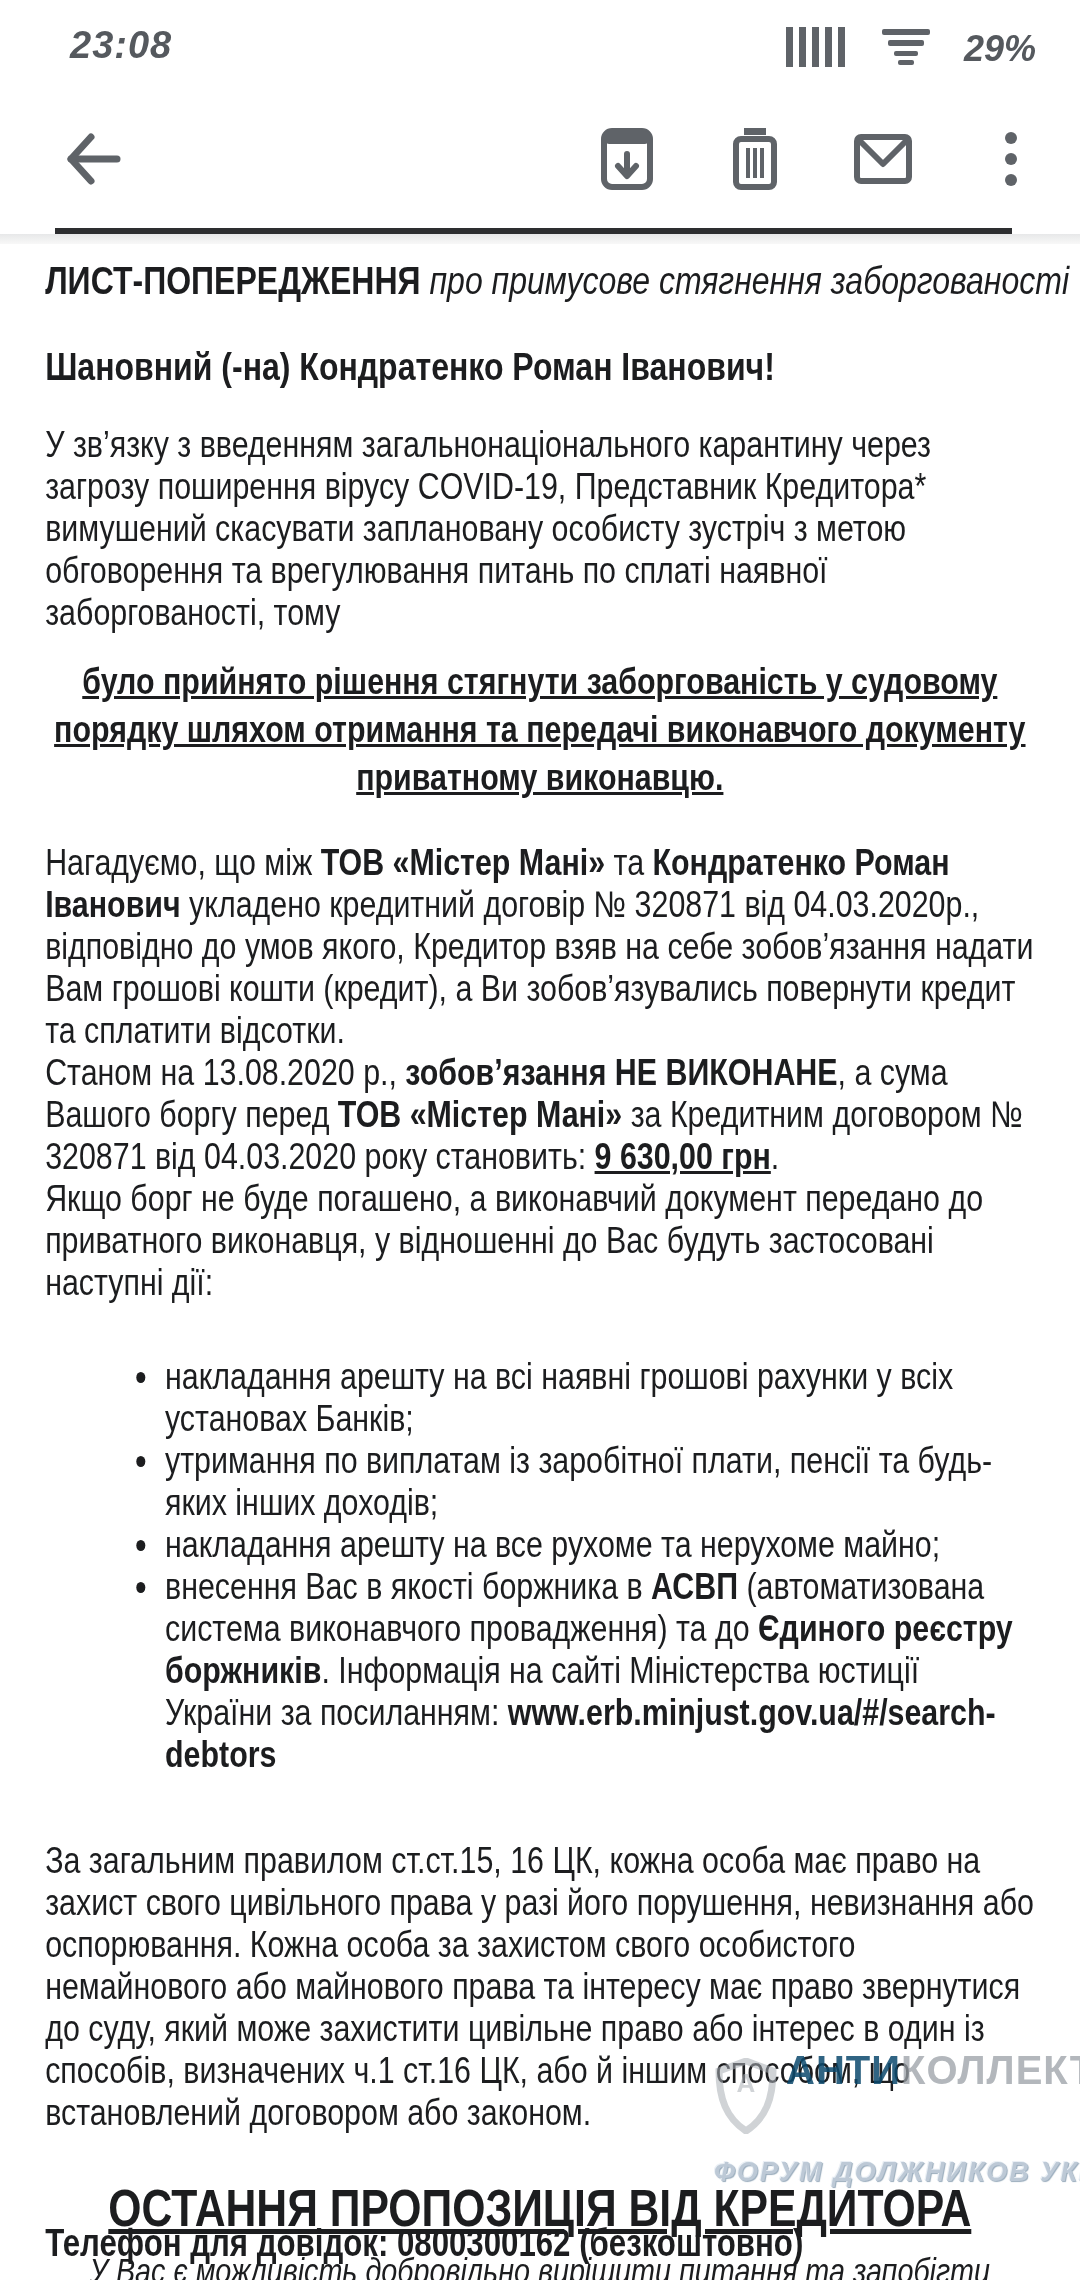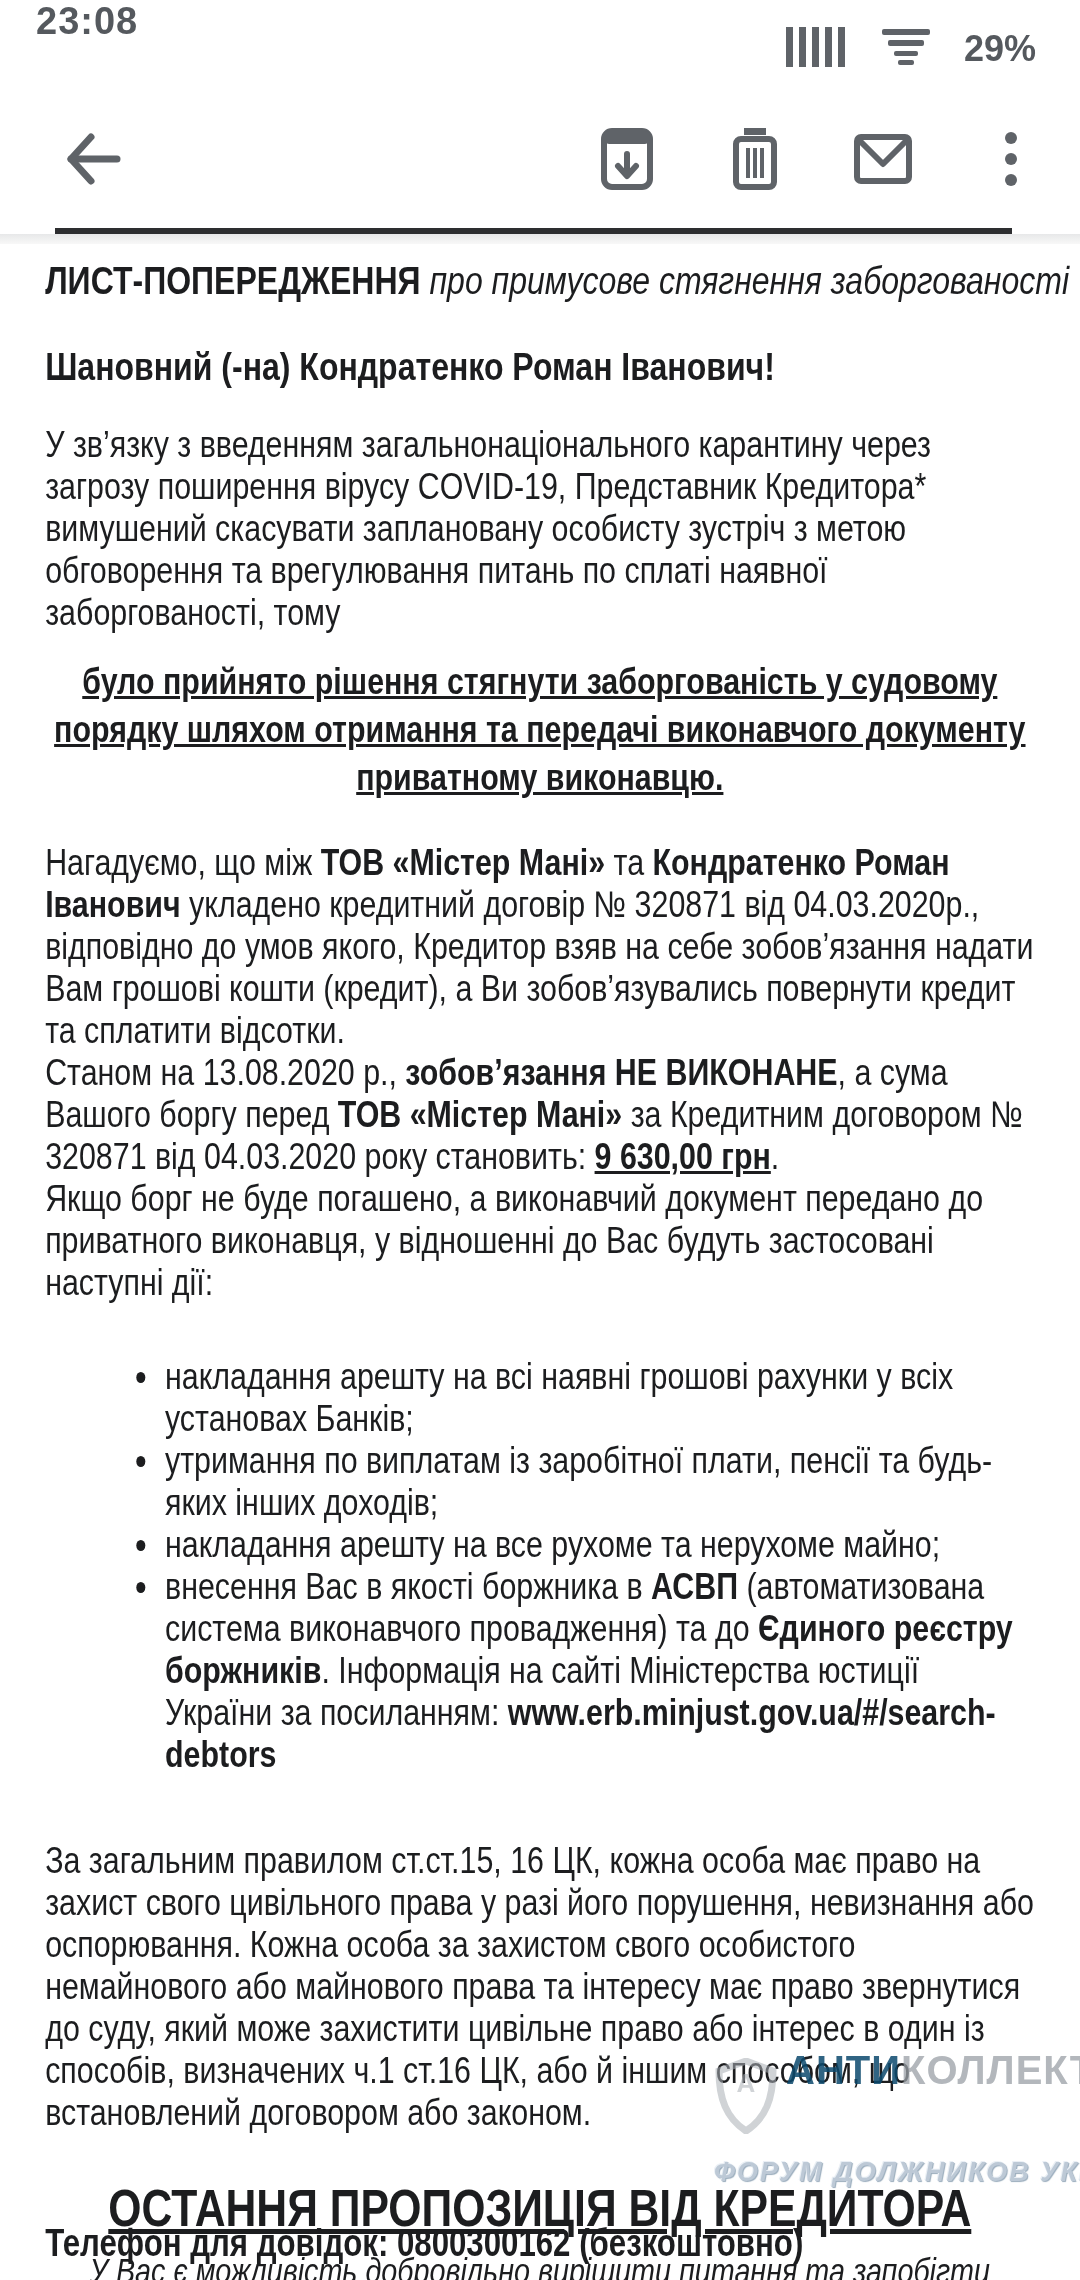--- a/index.html
+++ b/index.html
@@ -1,22 +1,22 @@
 <!DOCTYPE html>
 <html><head>
 <meta charset="utf-8">
 <style>
   html,body{margin:0;padding:0;}
   body{
     width:1080px;height:2280px;overflow:hidden;background:#ffffff;
     font-family:"Liberation Sans",sans-serif;color:#1c1d1f;position:relative;
   }
   
-  .status-bar{height:90px;display:flex;justify-content:space-between;
-    padding:0 44px 0 36px;box-sizing:border-box;color:#55595e;}
+  .status-bar{height:90px;display:flex;align-items:center;justify-content:space-between;
+    padding:0 44px 0 70px;box-sizing:border-box;color:#55595e;font-style:italic;}
   .status-time{font-size:38px;font-weight:700;letter-spacing:1px;}
   .status-right{display:flex;align-items:center;gap:32px;margin-top:8px;}
   .battery-text{font-size:36px;font-weight:600;color:#55595e;}
   
   .toolbar{height:138px;display:flex;align-items:center;justify-content:space-between;
     padding:0 30px 0 52px;box-sizing:border-box;}
   .tb-right{display:flex;align-items:center;gap:50px;}
   .icon-btn{width:78px;height:78px;display:flex;align-items:center;justify-content:center;
     background:none;border:none;padding:0;cursor:pointer;}
   

